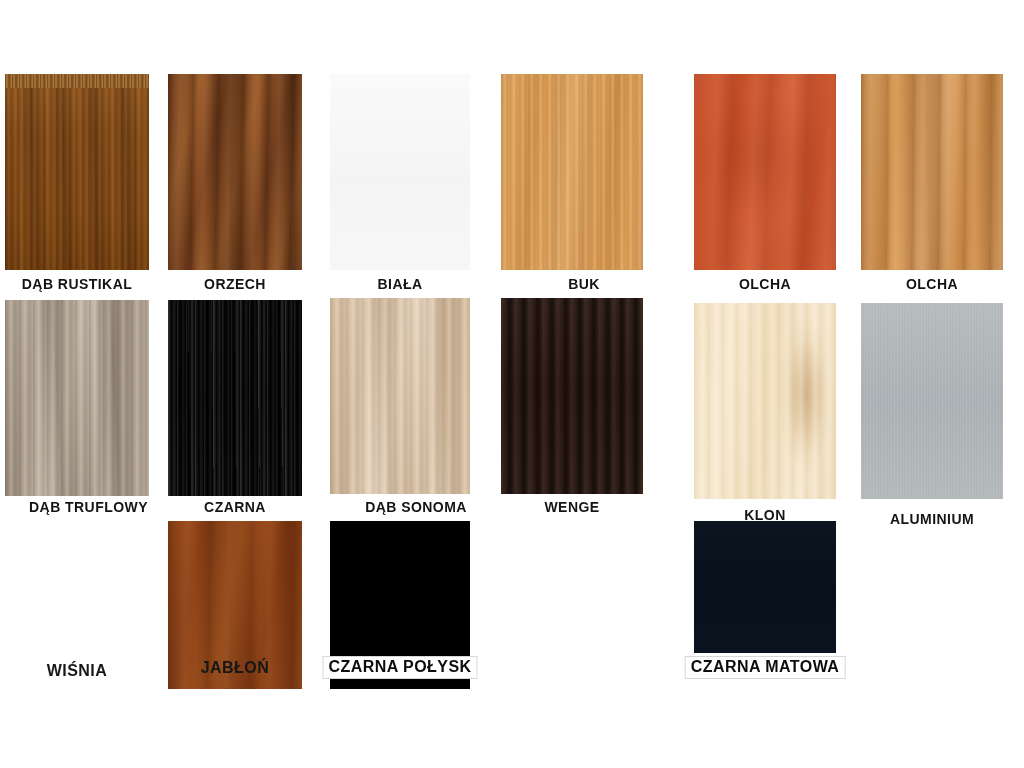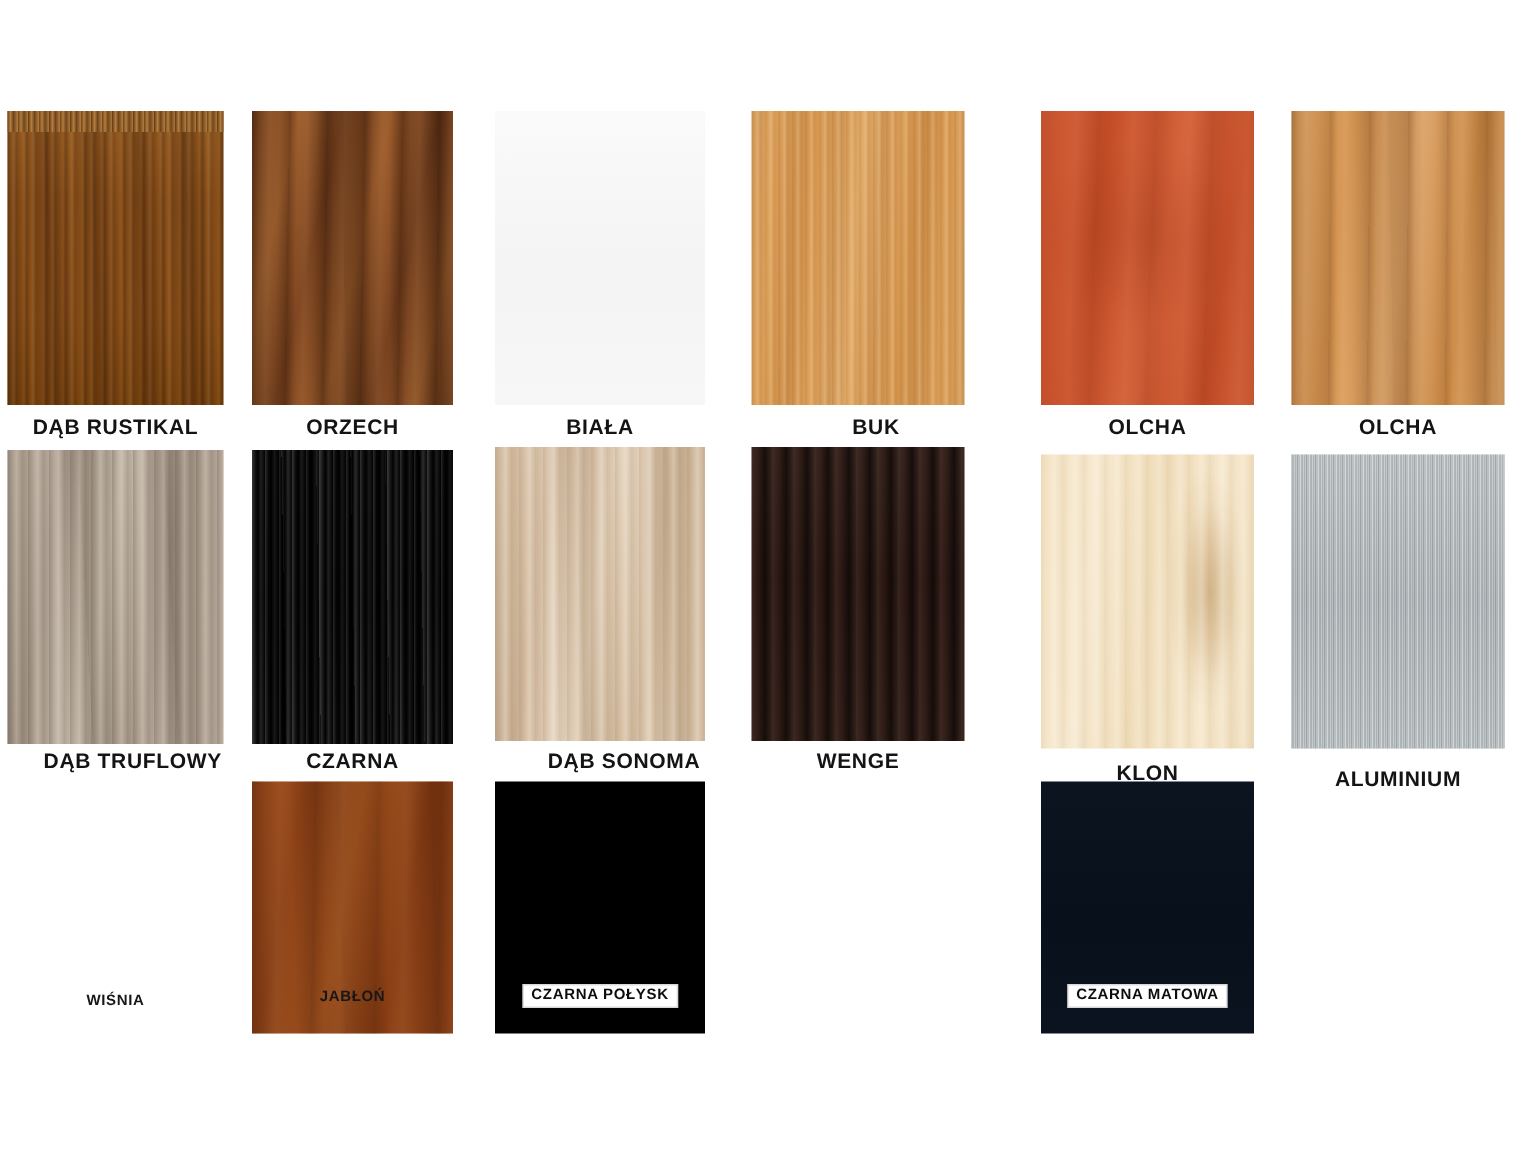--- a/index.html
+++ b/index.html
@@ -48,21 +48,21 @@
     color: #141414;
     text-align: center;
   }
 
   
   .caption-inside {
     position: absolute;
     left: 50%;
     transform: translateX(-50%);
     white-space: nowrap;
-    font-size: 10px;
+    font-size: 16px;
     font-weight: bold;
     letter-spacing: .45px;
     text-align: center;
     z-index: 4;
   }
   .caption-inside.plain       { color: #171717; }
   .caption-inside.boxed       {
     color: #0d0d0d;
     background: #ffffff;
     padding: 1px 5px 2px 5px;
@@ -292,17 +292,17 @@
       <div class="caption-inside plain" style="top: 141px;">WIŚNIA</div>
     </div>
     <div class="swatch-cell" style="left: 330px; top: 521px; width: 140px; height: 168px;">
       <div class="swatch-chip m-czarna-polysk"></div>
       <div class="caption-inside boxed" style="top: 136px;">CZARNA POŁYSK</div>
     </div>
     <div class="swatch-cell" style="left: 168px; top: 521px; width: 134px; height: 168px;">
       <div class="swatch-chip m-jablon"></div>
       <div class="caption-inside plain" style="top: 138px;">JABŁOŃ</div>
     </div>
-    <div class="swatch-cell" style="left: 694px; top: 521px; width: 142px; height: 168px;">
+    <div class="swatch-cell" style="left: 694px; top: 521px; width: 142px; height: 132px;">
       <div class="swatch-chip m-czarna-matowa"></div>
       <div class="caption-inside boxed" style="top: 136px;">CZARNA MATOWA</div>
     </div>
   </div>
 
 </body></html>

